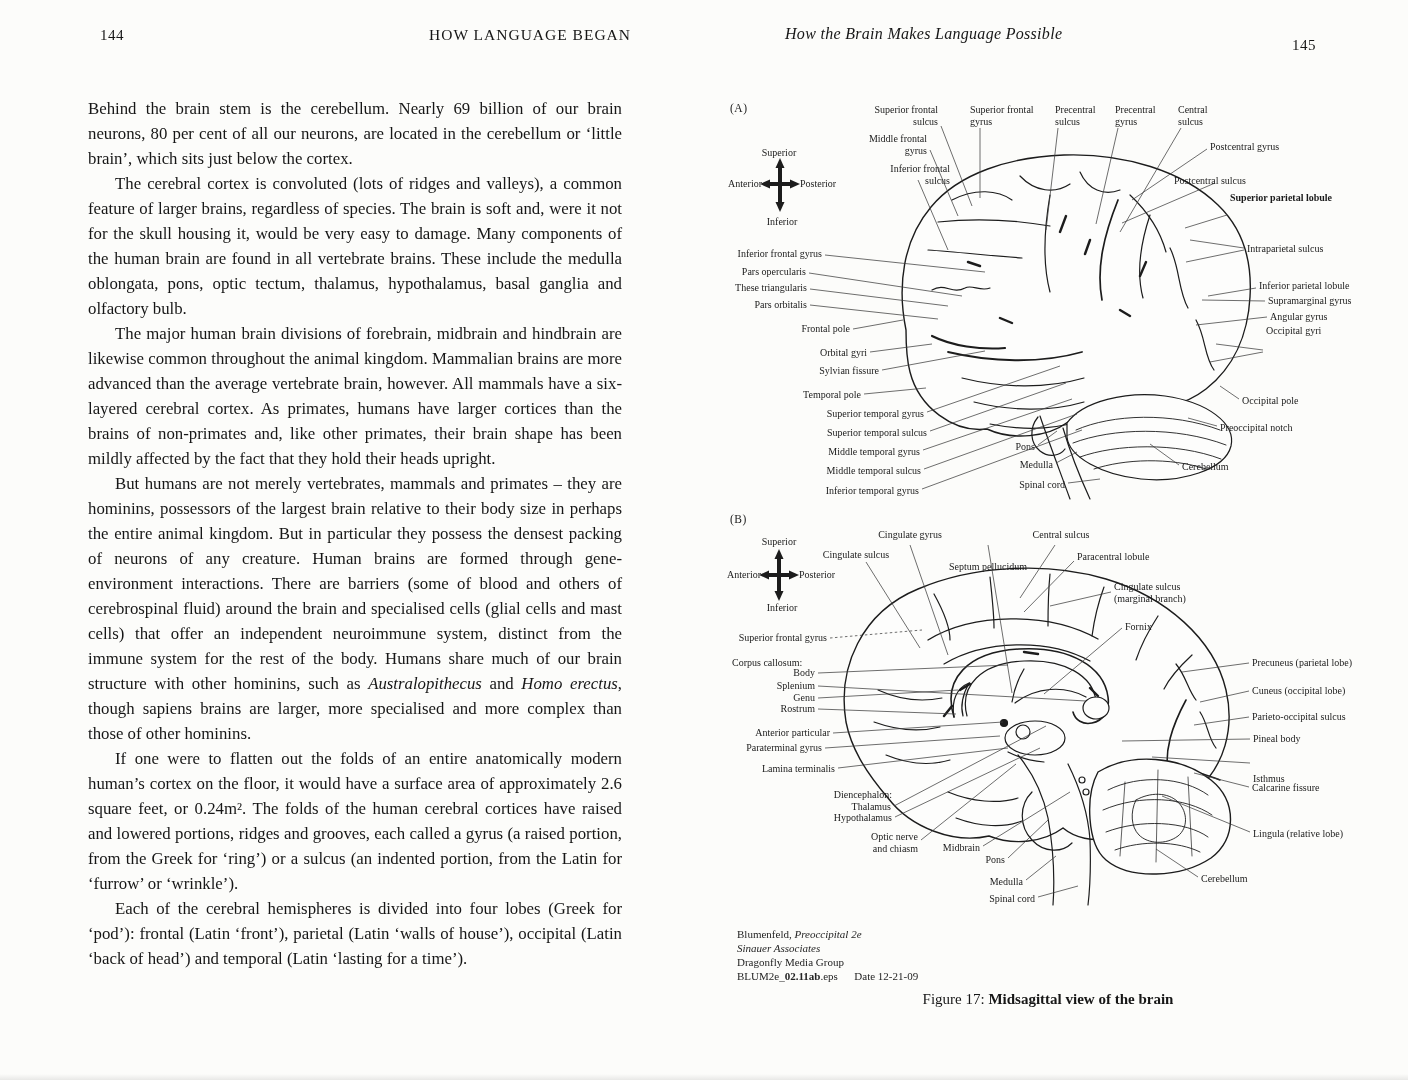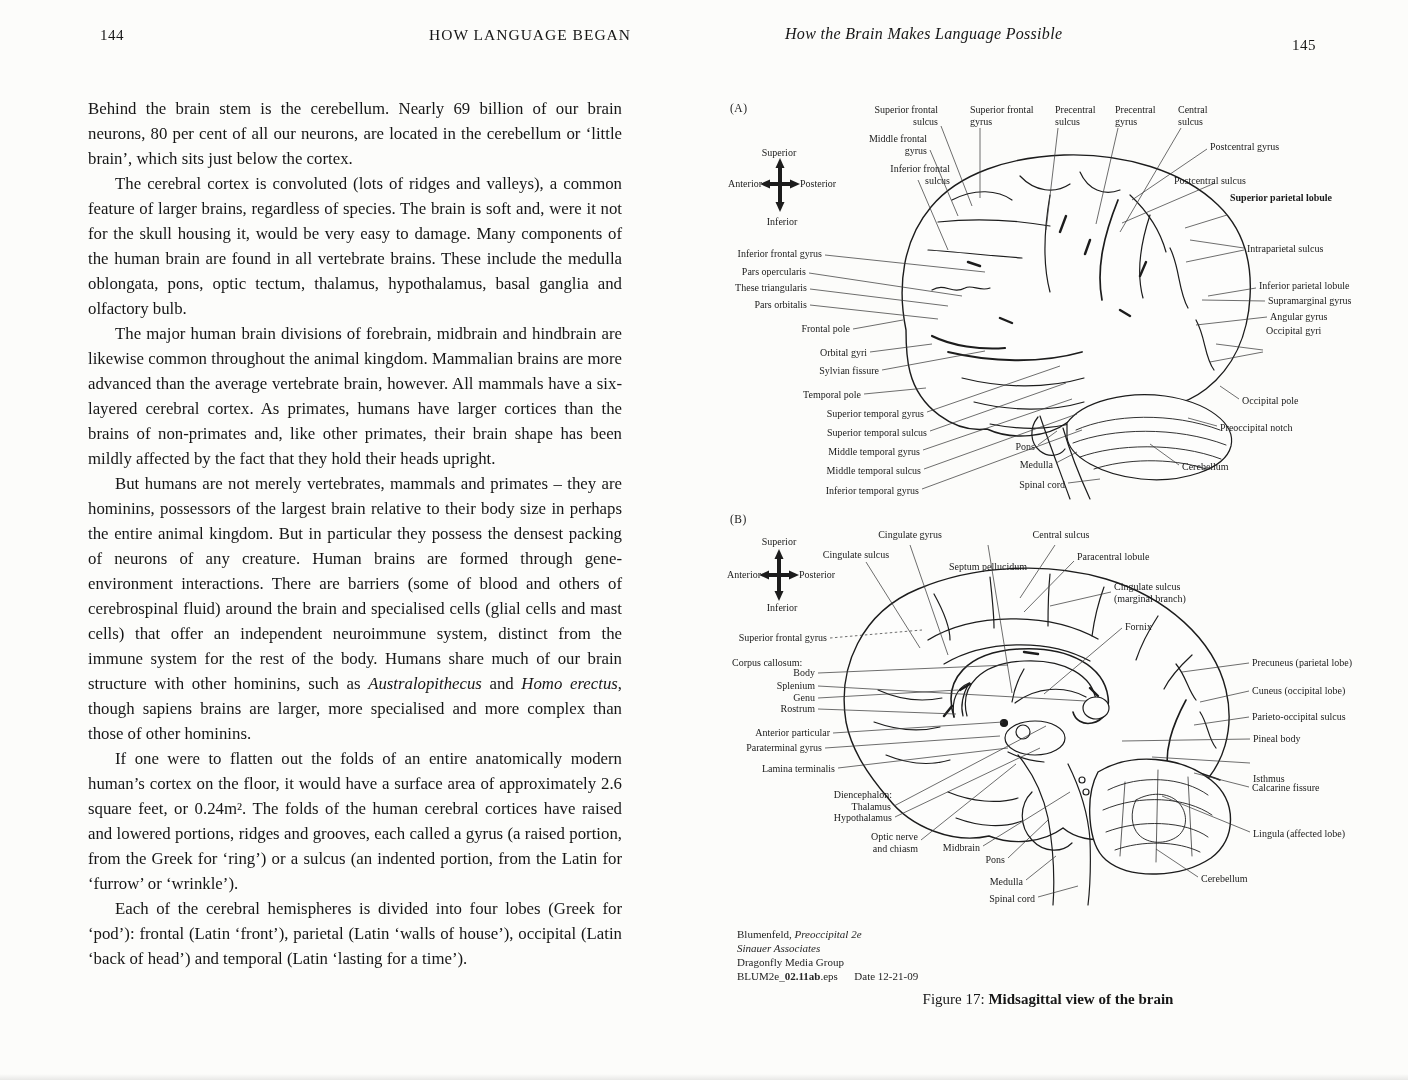--- a/index.html
+++ b/index.html
@@ -292,21 +292,21 @@
       <div class="fig-label a-right" style="left: 1005px; top: 860px;">Pons</div>
       <div class="fig-label a-right" style="left: 1023px; top: 882px;">Medulla</div>
       <div class="fig-label a-right" style="left: 1035px; top: 899px;">Spinal cord</div>
       <div class="fig-label a-left" style="left: 1201px; top: 879px;">Cerebellum</div>
       <div class="fig-label a-left" style="left: 1252px; top: 663px;">Precuneus (parietal lobe)</div>
       <div class="fig-label a-left" style="left: 1252px; top: 691px;">Cuneus (occipital lobe)</div>
       <div class="fig-label a-left" style="left: 1252px; top: 717px;">Parieto-occipital sulcus</div>
       <div class="fig-label a-left" style="left: 1253px; top: 739px;">Pineal body</div>
       <div class="fig-label a-left" style="left: 1253px; top: 779px;">Isthmus</div>
       <div class="fig-label a-left" style="left: 1252px; top: 788px;">Calcarine fissure</div>
-      <div class="fig-label a-left" style="left: 1253px; top: 834px;">Lingula (affected lobe)</div>
+      <div class="fig-label a-left" style="left: 1253px; top: 834px;">Lingula (relative lobe)</div>
     </div>
 
   <div class="credit">
       <div class="credit-line"><span>Blumenfeld, </span><span class="it">Preoccipital 2e</span></div>
       <div class="credit-line"><span class="it">Sinauer Associates</span></div>
       <div class="credit-line"><span>Dragonfly Media Group</span></div>
       <div class="credit-line"><span>BLUM2e_</span><span class="bd">02.11ab</span><span>.eps</span><span>&nbsp;&nbsp;&nbsp;&nbsp;&nbsp;&nbsp;Date 12-21-09</span></div>
     </div>
   <div class="caption">
     <span>Figure 17: </span><span class="bd">Midsagittal view of the brain</span>

